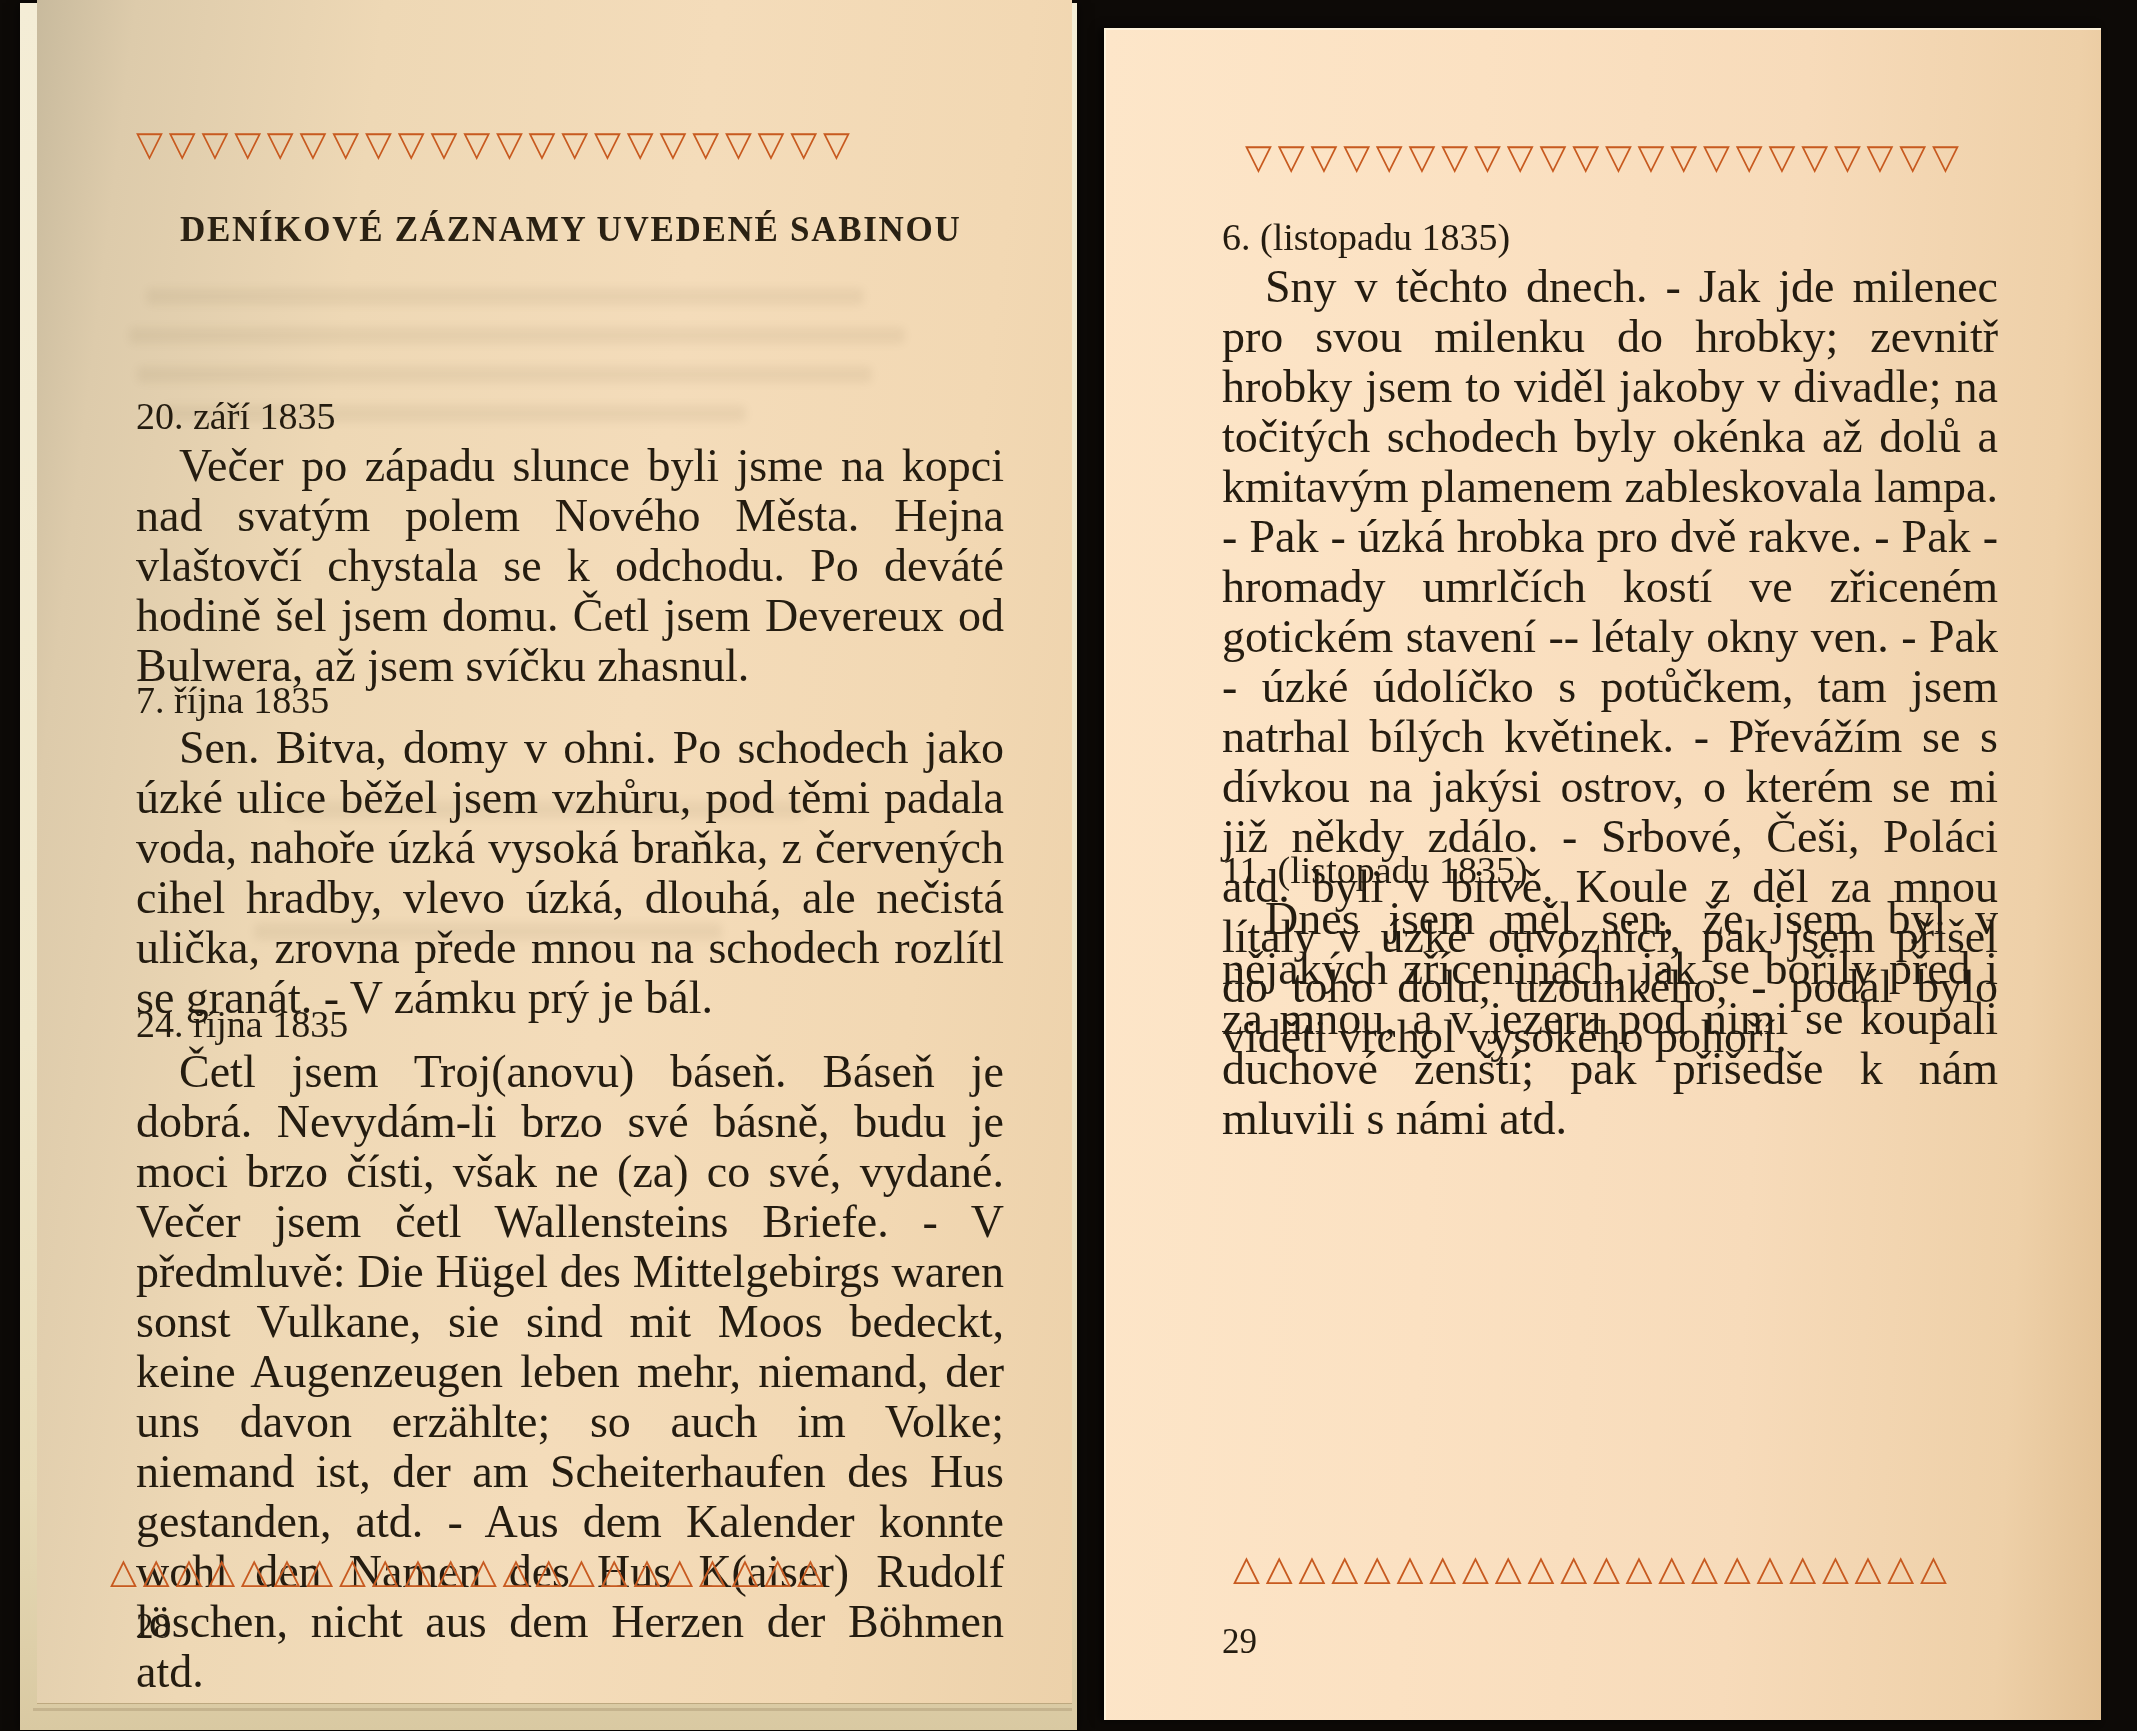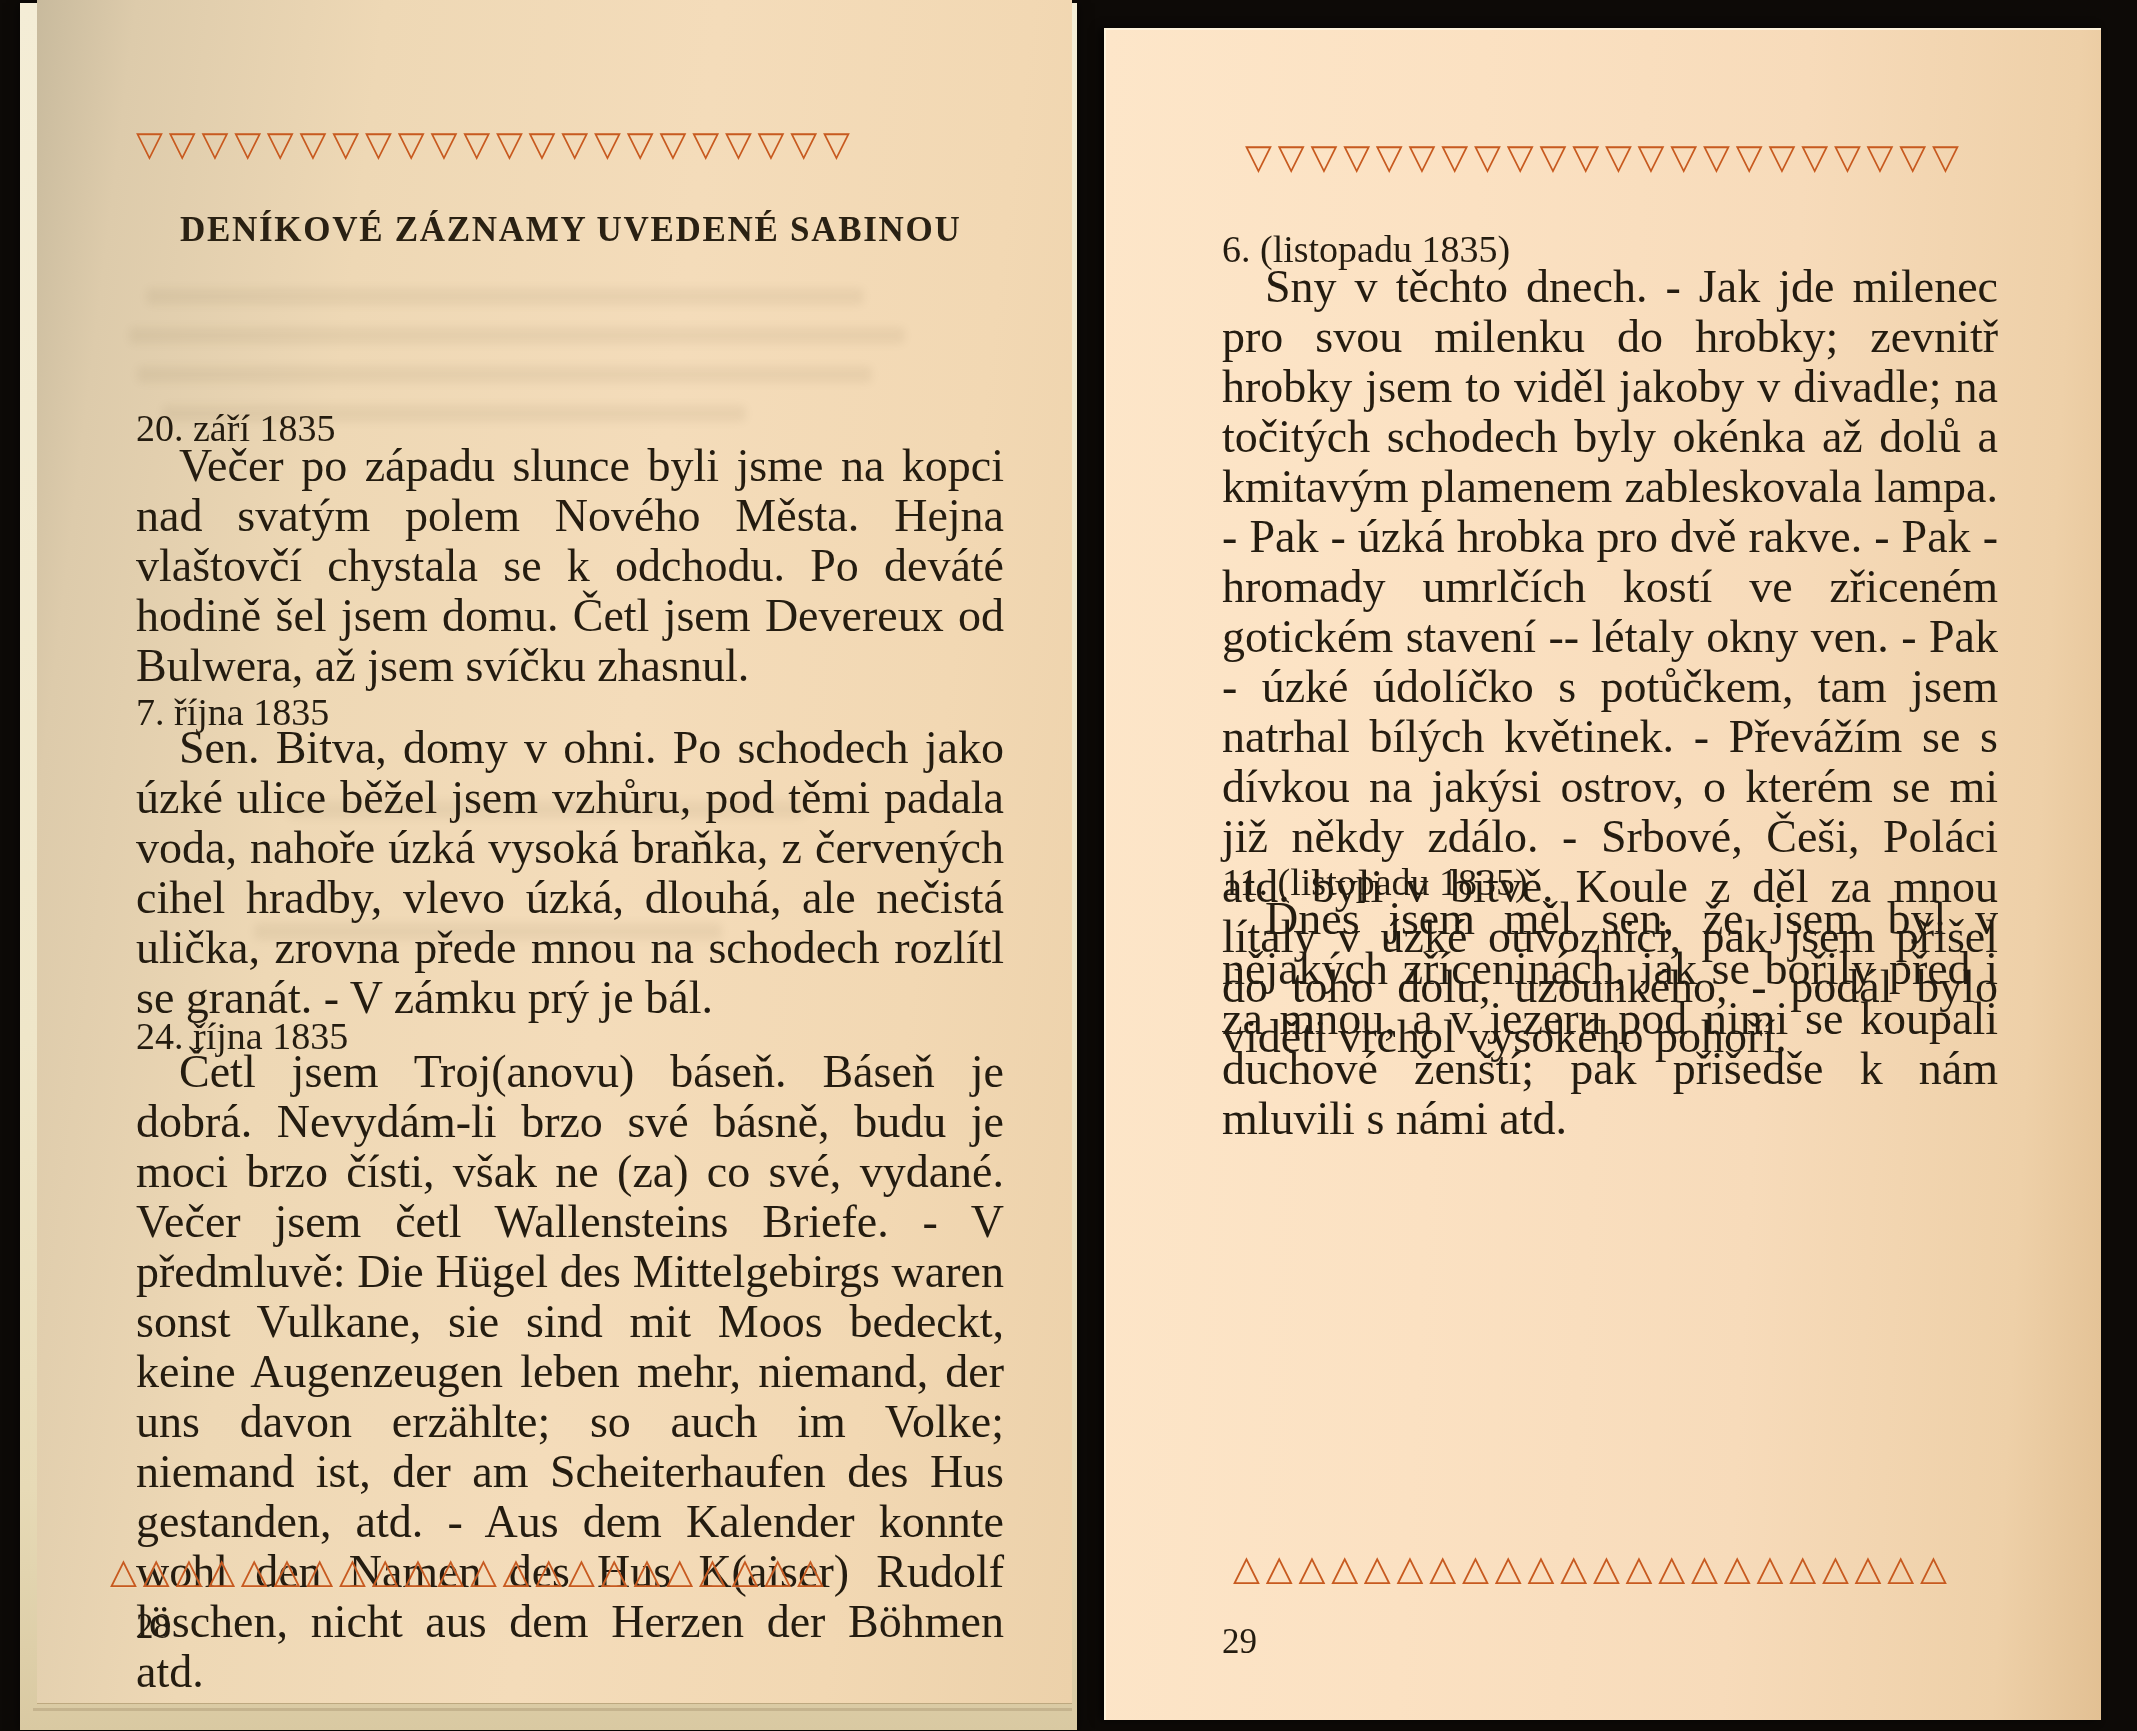--- a/index.html
+++ b/index.html
@@ -55,21 +55,20 @@
     letter-spacing: 1.7px;
     color: #2a2113;
     white-space: nowrap;
     margin-left: 44px;
   }
   .date {
     position: absolute;
     font-size: 38px;
     color: #241c10;
     white-space: nowrap;
-    margin-top: 12px;
   }
   .para {
     position: absolute;
     font-size: 46px;
     line-height: 50px;
     text-align: justify;
     text-indent: 43px;
     color: #241c10;
   }
   .pagenum {

